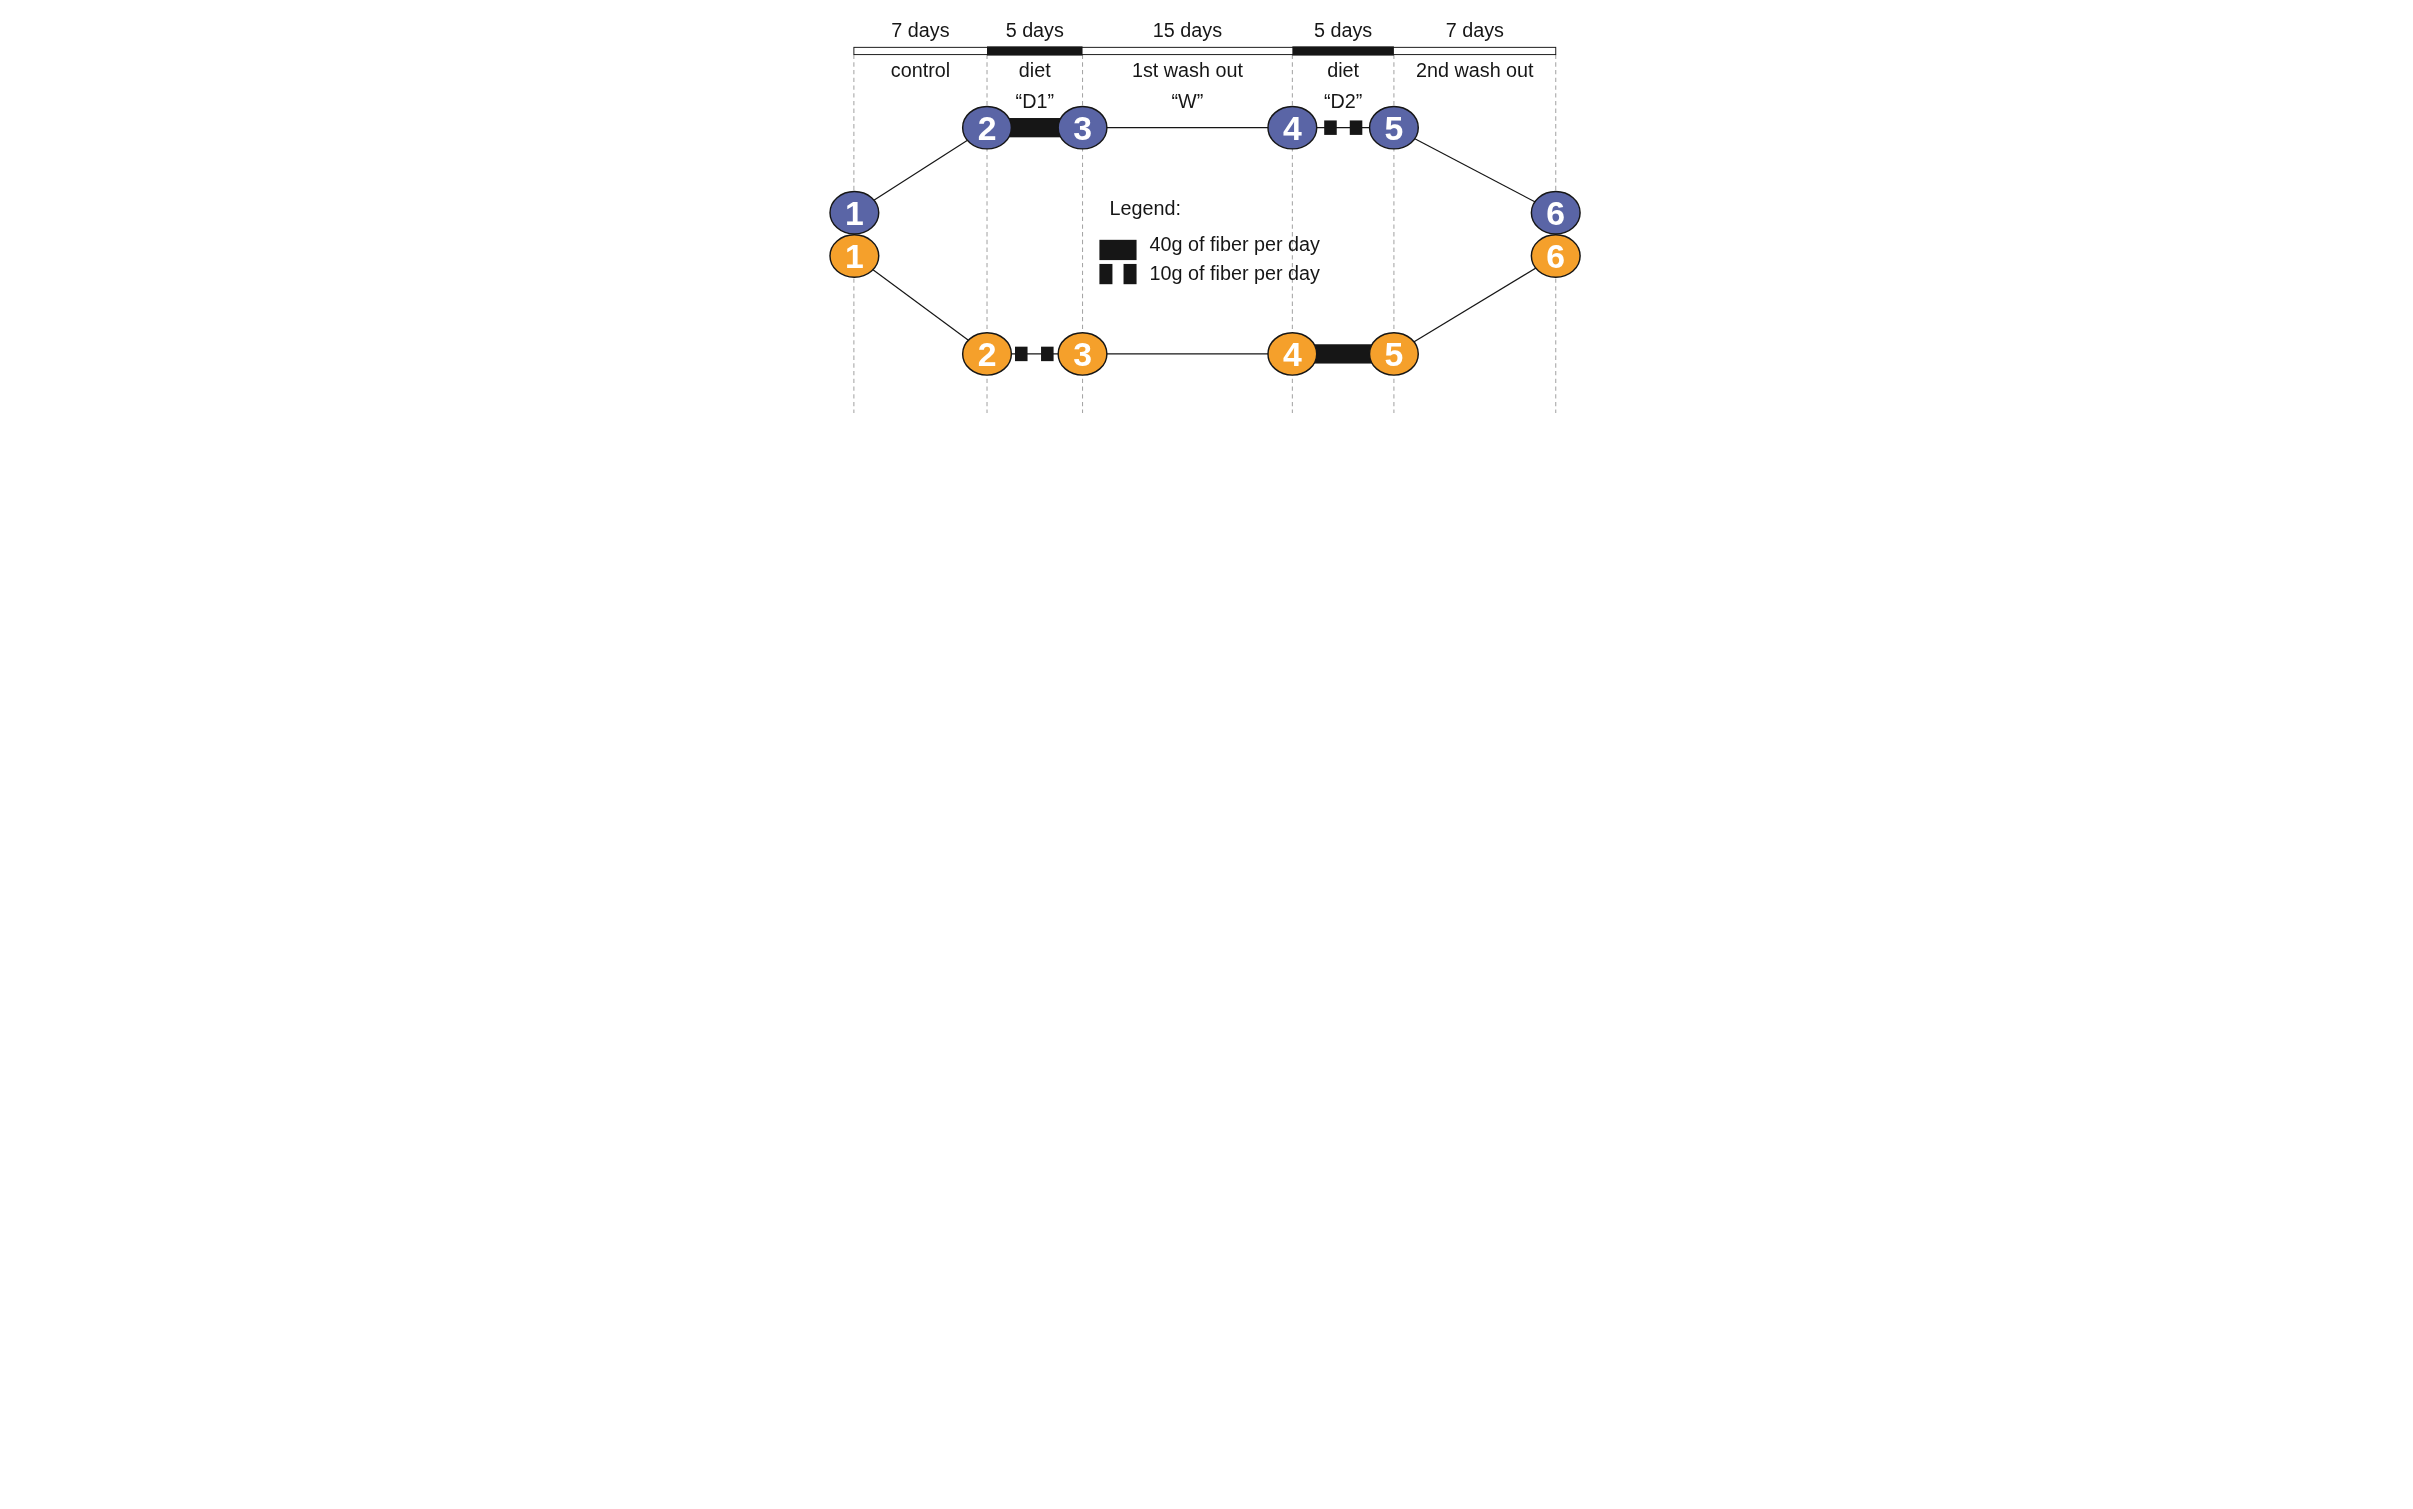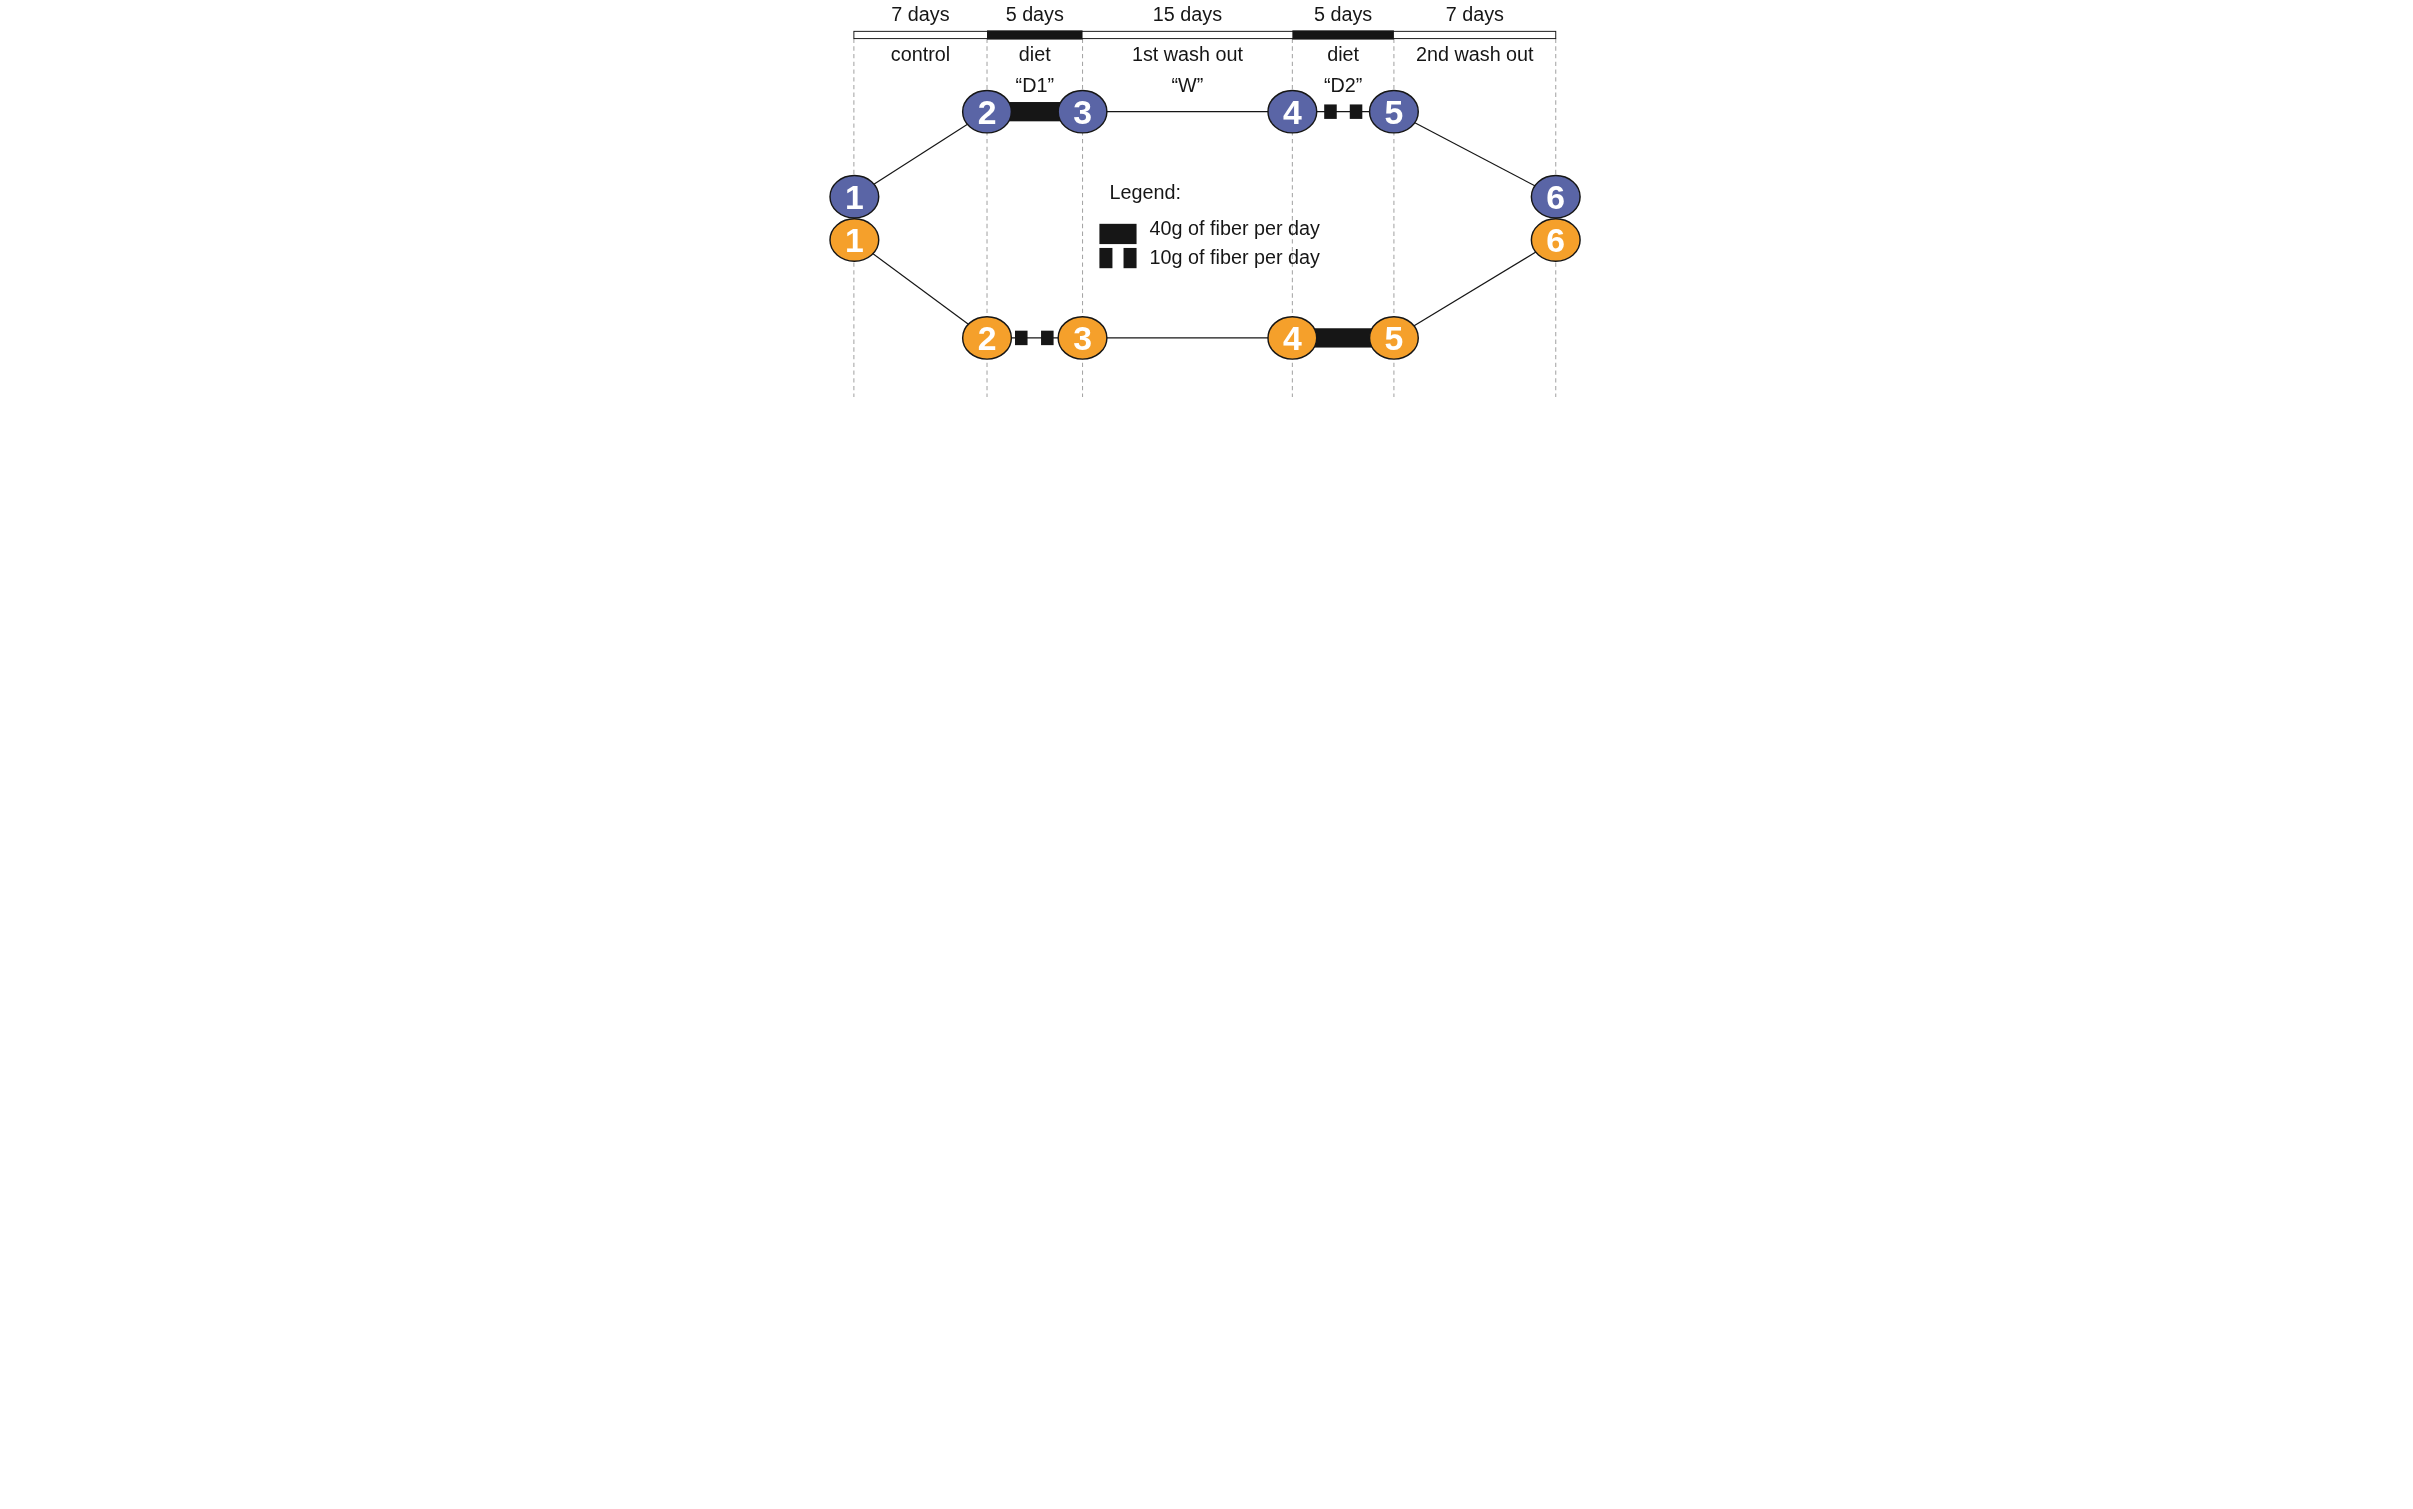--- a/index.html
+++ b/index.html
@@ -1,16 +1,16 @@
 <!DOCTYPE html>
 <html style="--blue-arm: #5a65a6; --orange-arm: #f5a02b; --ink: #161616; --dash-gray: #a6a6a6; --node-text: #ffffff; --background: #ffffff;font-size:7.7px"><head>
 <meta charset="utf-8">
 <style>
   html,body{margin:0;padding:0;background:#ffffff;}
-  .stage{width:757px;height:397px;margin:0 auto;background:var(--background,#fff);}
+  .stage{width:757px;height:397px;margin:16px auto;background:var(--background,#fff);}
   svg text{font-family:"Liberation Sans", sans-serif; fill:var(--ink,#161616);}
   .lbl{font-size:41px;}
   .lbl.ctr{text-anchor:middle;}
   .node-num{font-size:70px;font-weight:bold;fill:var(--node-text,#ffffff);text-anchor:middle;}
   .dash-line{stroke:var(--dash-gray,#a6a6a6);stroke-width:2.2;stroke-dasharray:9 7;fill:none;}
   .thin-link{stroke:var(--ink,#161616);stroke-width:2.5;fill:none;}
   .ink-shape{fill:var(--ink,#161616);stroke:none;}
   .bar-frame{fill:#ffffff;stroke:var(--ink,#161616);stroke-width:2;}
   .node{stroke:var(--ink,#161616);stroke-width:3;}
   .node.blue{fill:var(--blue-arm,#5a65a6);}

